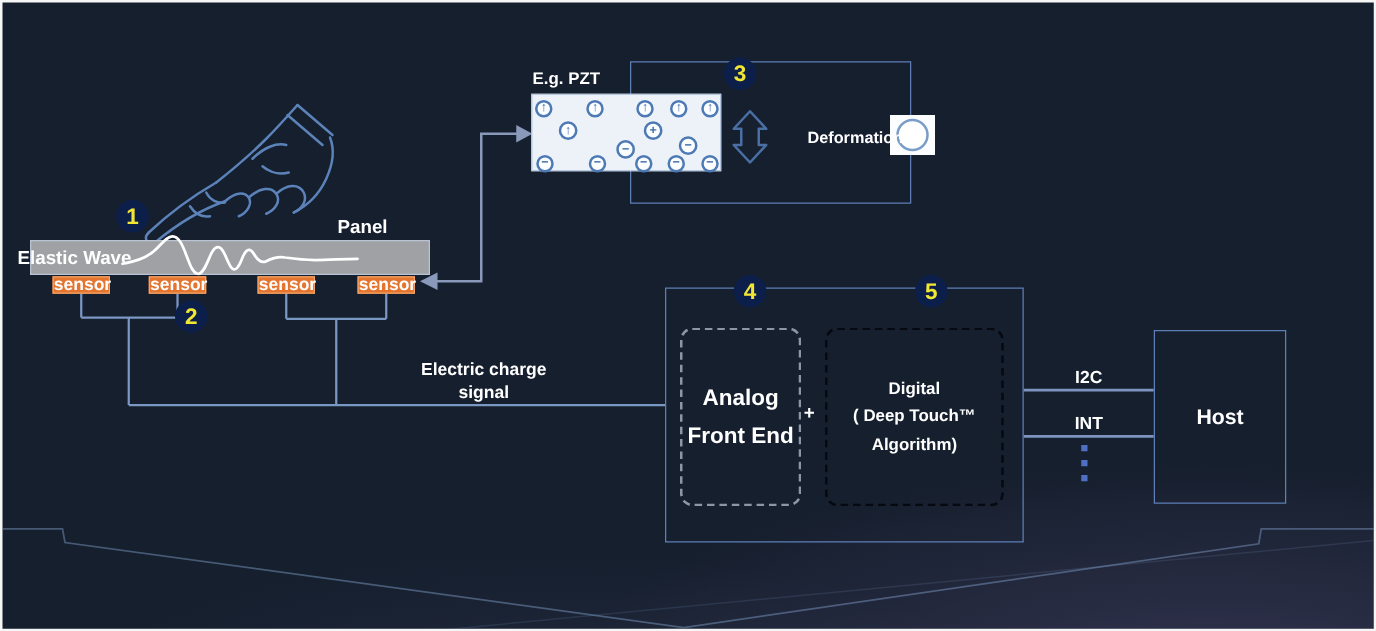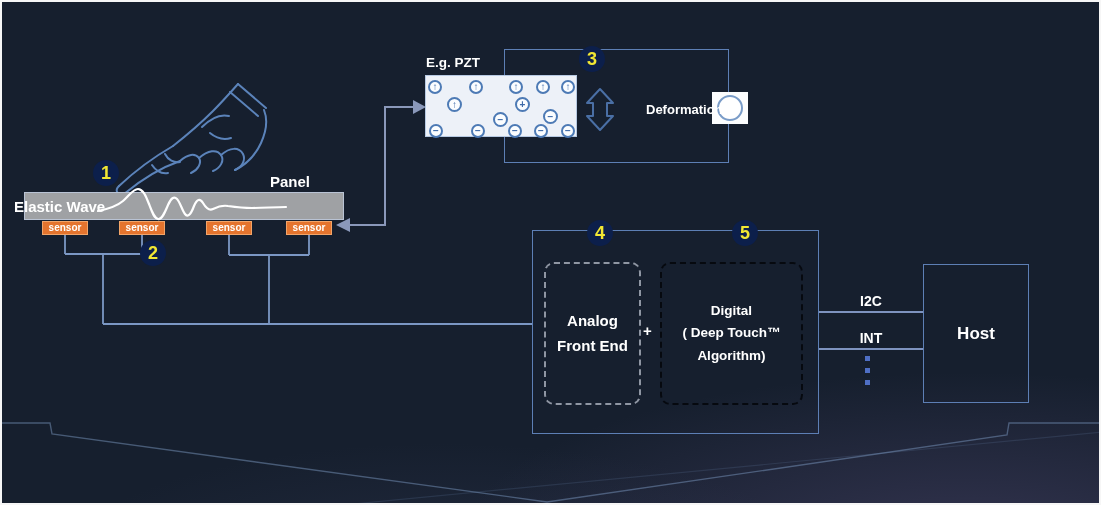--- a/index.html
+++ b/index.html
@@ -17,21 +17,21 @@
   svg.layer{position:absolute;left:0;top:0;width:1101px;height:505px;}
   .z1{z-index:1}.z3{z-index:3}
 
   .lbl{position:absolute;color:#fff;font-weight:bold;white-space:nowrap;z-index:3;}
 
   .panel-bar{position:absolute;left:22px;top:190px;width:320px;height:28px;
     background:#9fa1a4;border:1px solid #b9c3d4;box-sizing:border-box;z-index:2;}
 
   .sensor{position:absolute;top:219px;width:46px;height:14px;box-sizing:border-box;
     background:#e4742e;border:1px solid #f2a569;color:#fff;font-weight:bold;
-    font-size:10px;line-height:11px;text-align:center;z-index:3;}
+    font-size:14px;line-height:11px;text-align:center;z-index:3;}
 
   .badge{position:absolute;width:26px;height:26px;border-radius:50%;
     background:#0c1f4b;color:#f1e733;font-weight:bold;font-size:18px;
     display:flex;align-items:center;justify-content:center;z-index:4;}
 
   .pzt-box{position:absolute;left:423px;top:73px;width:152px;height:62px;
     background:#edf1f8;border:1px solid #b7c9e2;box-sizing:border-box;z-index:2;}
   .chg{position:absolute;box-sizing:border-box;width:14px;height:14px;
     border:2px solid #4d7ab5;border-radius:50%;background:#fbfdff;color:#3e6aa8;
     font-size:10px;font-weight:bold;display:flex;align-items:center;justify-content:center;line-height:1;}
@@ -43,21 +43,21 @@
   .ccomp{position:absolute;left:710px;top:90px;width:36px;height:32px;background:#fcfdfe;
     display:flex;align-items:center;justify-content:center;z-index:2;}
   .ccomp .ring{width:26px;height:26px;border:2px solid #7a9cc8;border-radius:50%;
     background:#fff;box-sizing:border-box;}
 
   .asic-box{position:absolute;left:530px;top:228px;width:287px;height:204px;
     border:1.5px solid #5d7fb5;box-sizing:border-box;z-index:2;}
   .analog-box{position:absolute;left:542px;top:260px;width:97px;height:143px;
     border:2px dashed #8f96a3;border-radius:10px;box-sizing:border-box;z-index:2;
     display:flex;flex-direction:column;align-items:center;justify-content:center;
-    color:#fff;font-weight:bold;font-size:15px;line-height:1.65;text-align:center;}
+    color:#fff;font-weight:bold;font-size:18px;line-height:1.65;text-align:center;}
   .digital-box{position:absolute;left:658px;top:260px;width:143px;height:143px;
     border:2.5px dashed #06090f;border-radius:10px;box-sizing:border-box;z-index:2;
     display:flex;flex-direction:column;align-items:center;justify-content:center;
     color:#fff;font-weight:bold;font-size:13.5px;line-height:1.65;text-align:center;}
 
   .host-box{position:absolute;left:921px;top:262px;width:106px;height:139px;
     border:1.5px solid #5d7fb5;box-sizing:border-box;z-index:2;
     display:flex;align-items:center;justify-content:center;
     color:#fff;font-weight:bold;font-size:17px;}
 
@@ -152,20 +152,24 @@
     <span class="chg" style="left:45px;top:48px;">−</span>
     <span class="chg" style="left:82px;top:48px;">−</span>
     <span class="chg" style="left:108px;top:48px;">−</span>
     <span class="chg" style="left:135px;top:48px;">−</span>
   </div>
   <div class="lbl" style="left:616px;top:100px;font-size:13px;margin-left:28px;">Deformation</div>
   <div class="ccomp">
       <span class="ring"></span>
     </div>
 
+  <div class="lbl" style="left:315px;top:284px;width:140px;text-align:center;font-size:14px;line-height:1.3;white-space:normal;">
+    <span>Electric charge</span><br>
+    <span>signal</span>
+  </div>
 
   <div class="asic-box"></div>
   <div class="analog-box">
     <span>Analog</span>
     <span>Front End</span>
   </div>
   <div class="lbl" style="left:641px;top:320px;font-size:15px;">+</div>
   <div class="digital-box">
     <span>Digital</span>
     <span>( Deep Touch™</span>

